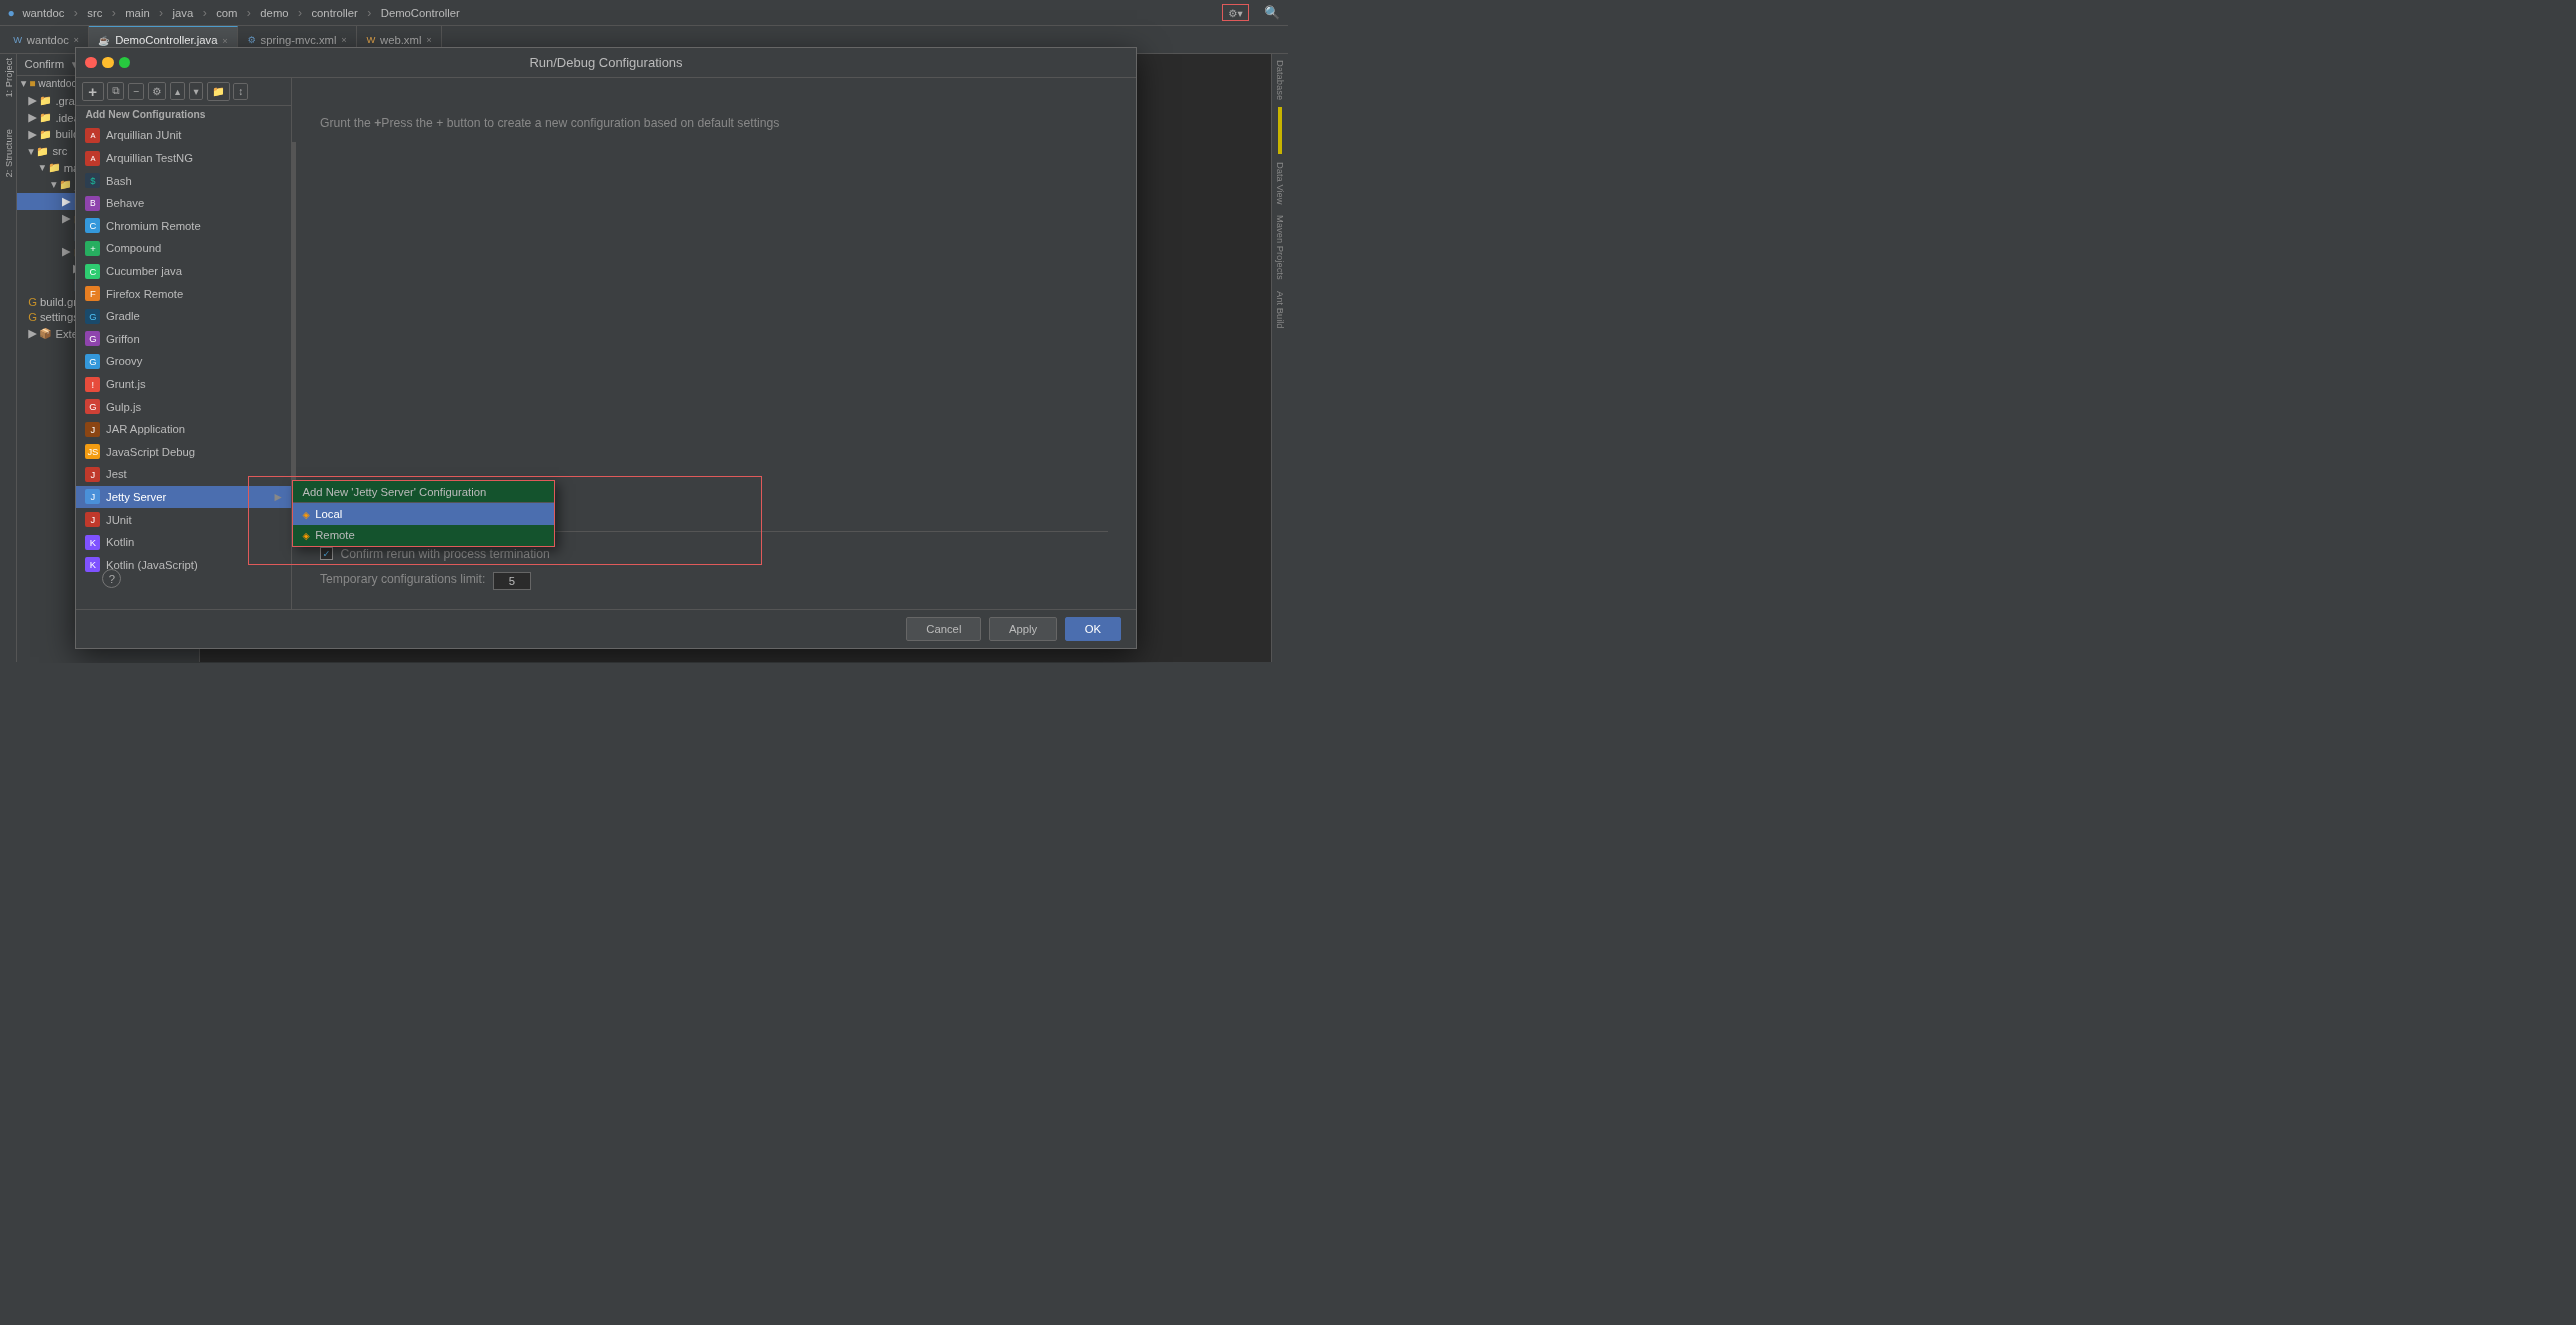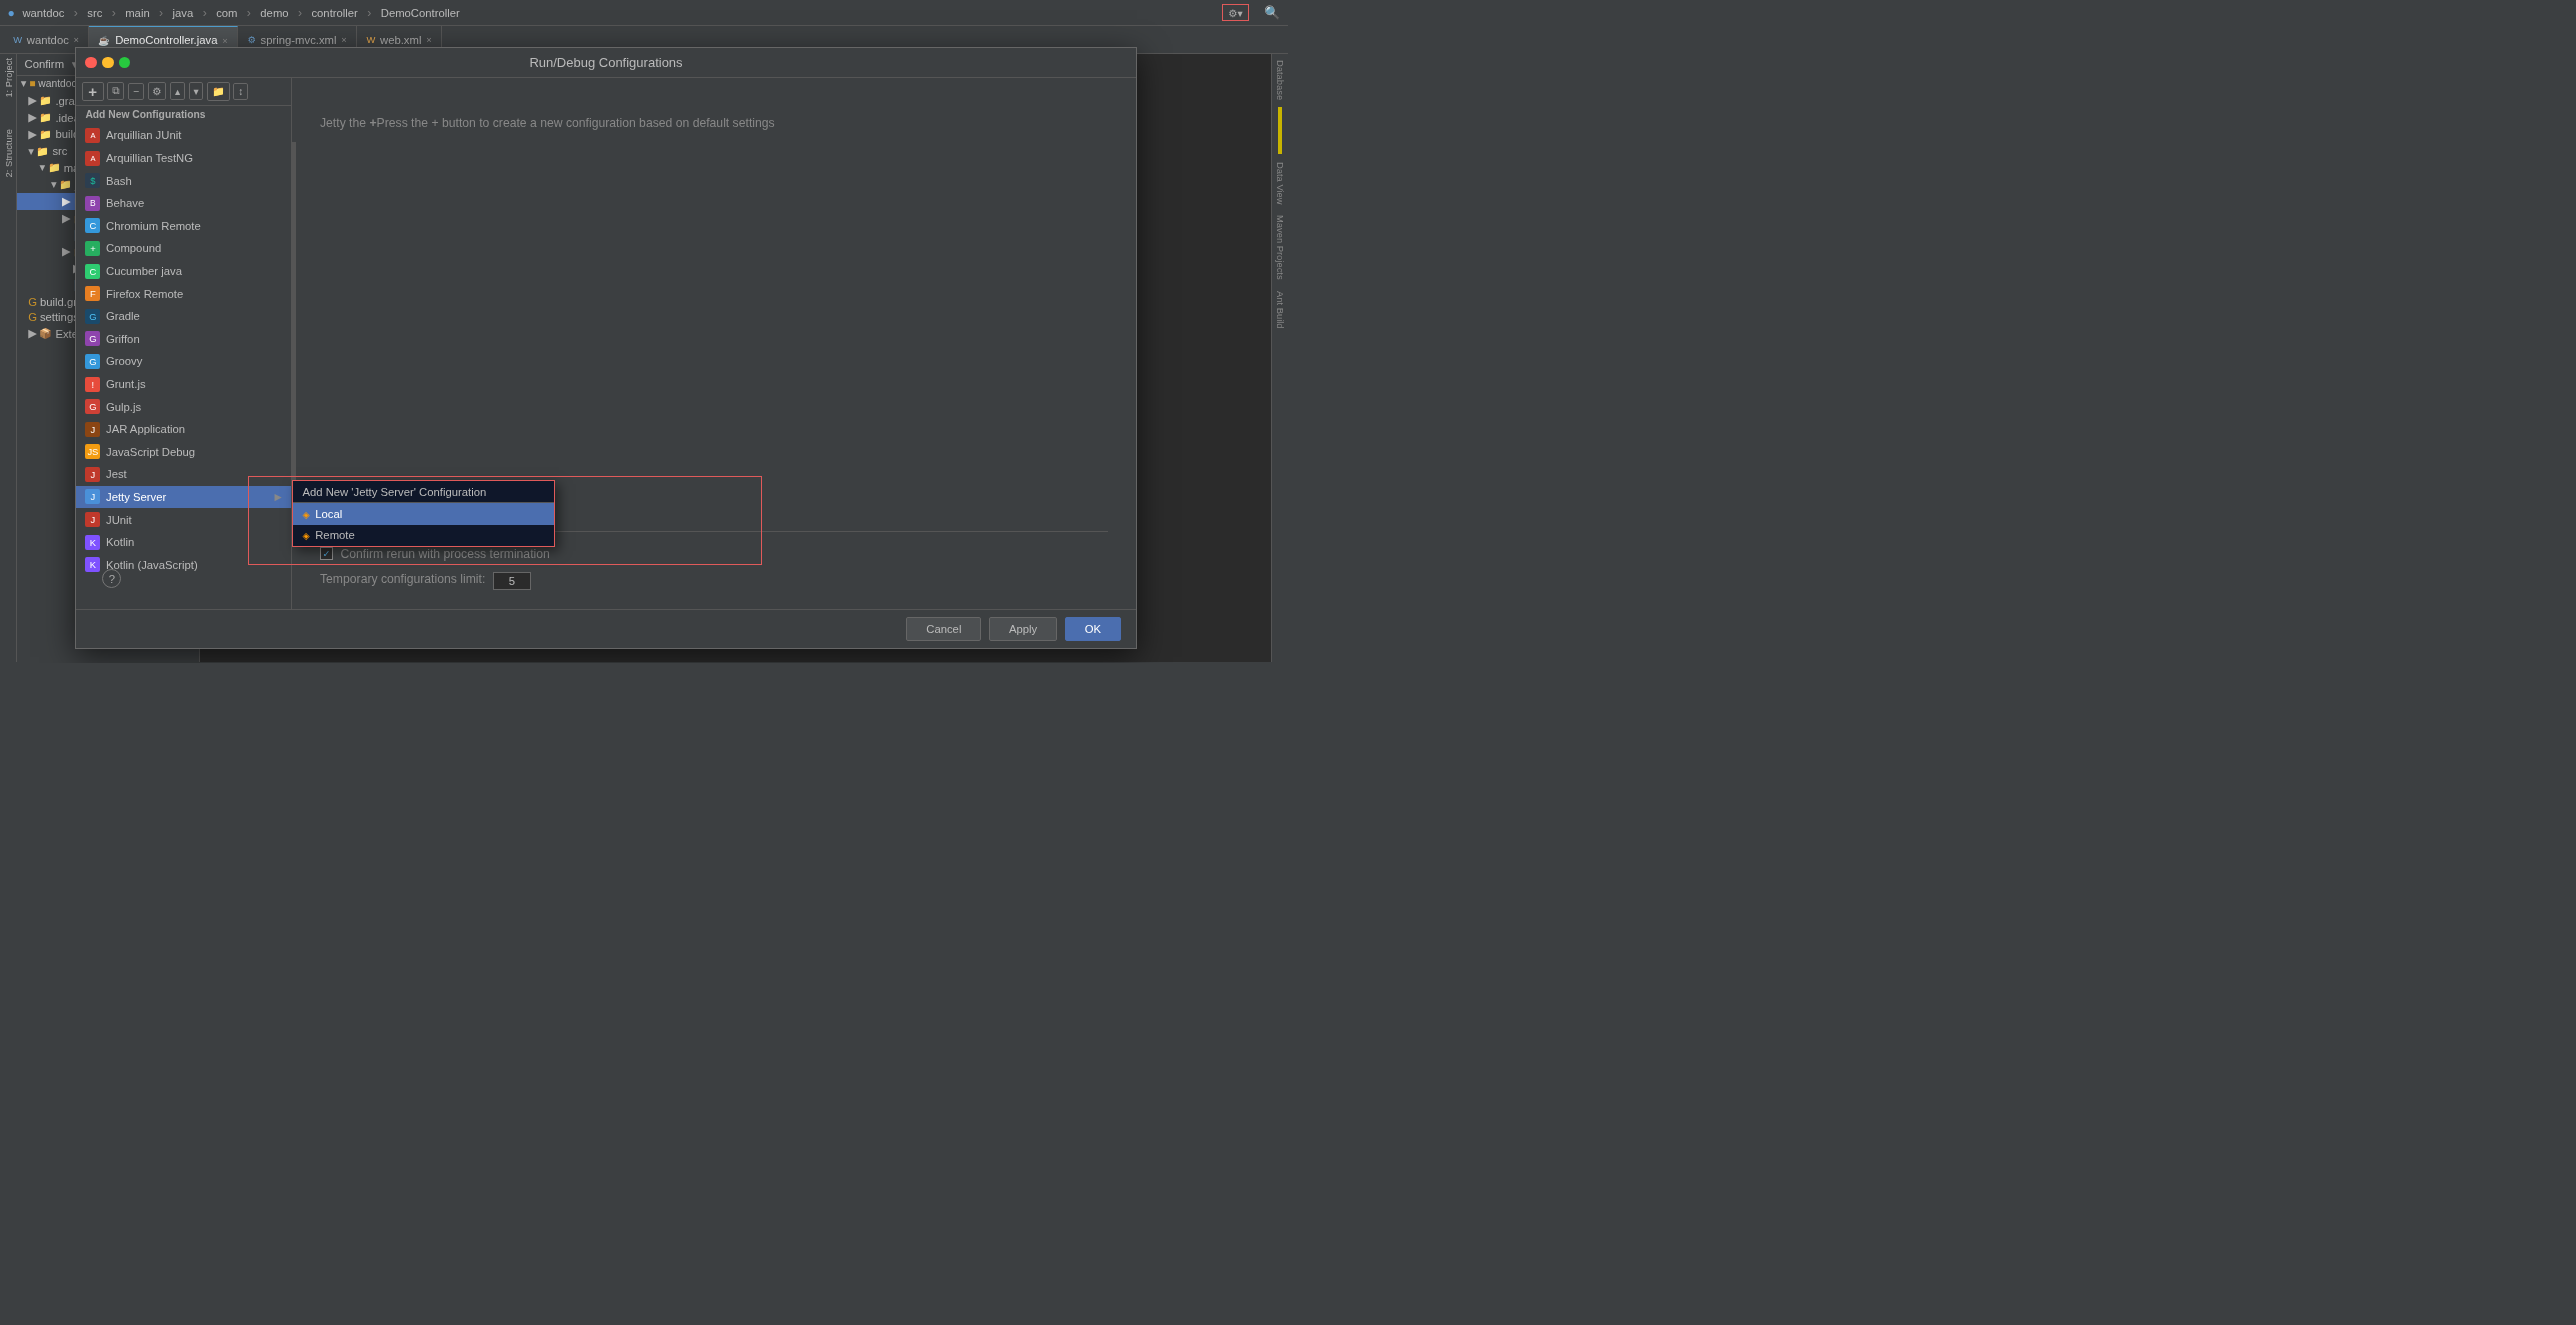--- a/index.html
+++ b/index.html
@@ -258,21 +258,21 @@
       color: #888;
       font-size: 9.4px;
     }
 
     
     .submenu-popup {
       position: absolute;
       left: 216px;
       top: 432px;
       width: 263px;
-      background: #0f172a;
+      background: #14532d;
       border: 1.9px solid #e05a5a;
       box-shadow: 3.8px 3.8px 11.3px rgba(0,0,0,0.5);
       z-index: 200;
     }
     .submenu-item {
       padding: 4.7px 9.4px;
       display: flex;
       align-items: center;
       gap: 5.6px;
       cursor: pointer;
@@ -709,21 +709,21 @@
           </div>
 
         </div>
 
         <div class="help-icon" style="position:relative; margin:7.5px 0 7.5px 11.3px; width:19px; height:19px; border-radius:50%; border:0.9px solid #777; color:#aaa; display:flex; align-items:center; justify-content:center; font-size:11.3px; cursor:pointer;">?</div>
 
       </div>
 
       <div class="config-detail">
         <div class="detail-hint">
-          <span>Jetty the </span><strong>+</strong><span>Press the + button to create a new configuration based on default settings</span>
+          <span>Grunt the </span><strong>+</strong><span>Press the + button to create a new configuration based on default settings</span>
         </div>
 
         <div style="position:absolute; left:216px; top:94px; width:3.8px; height:376px; background:#555; cursor:col-resize;"></div>
 
         <div class="detail-bottom">
           <div class="confirm-row">
             <div class="checkbox-custom">✓</div>
             <span>Confirm rerun with process termination</span>
           </div>
           <div class="temp-limit-row">

